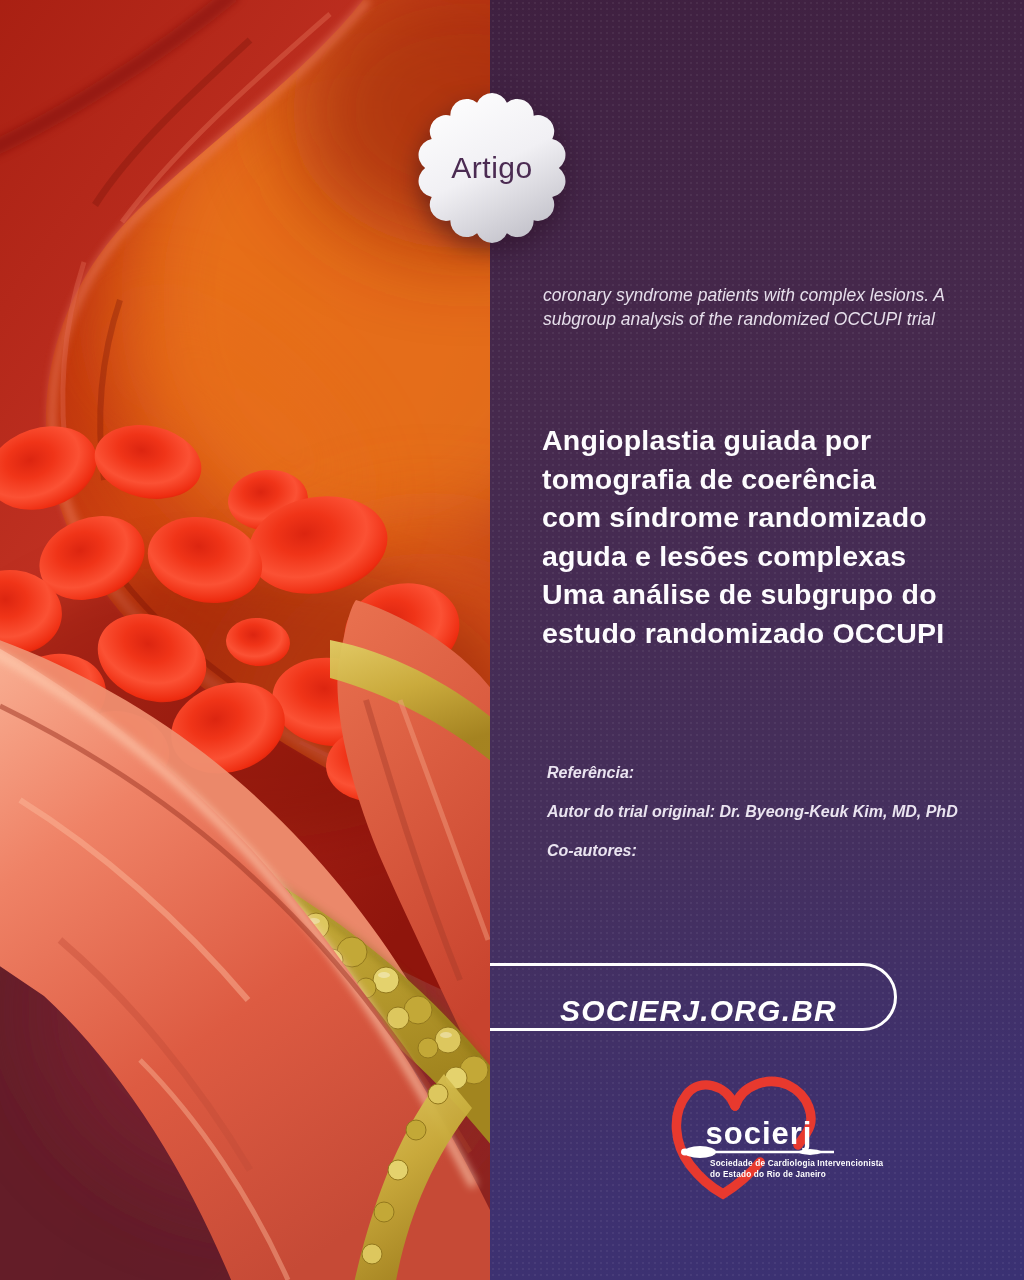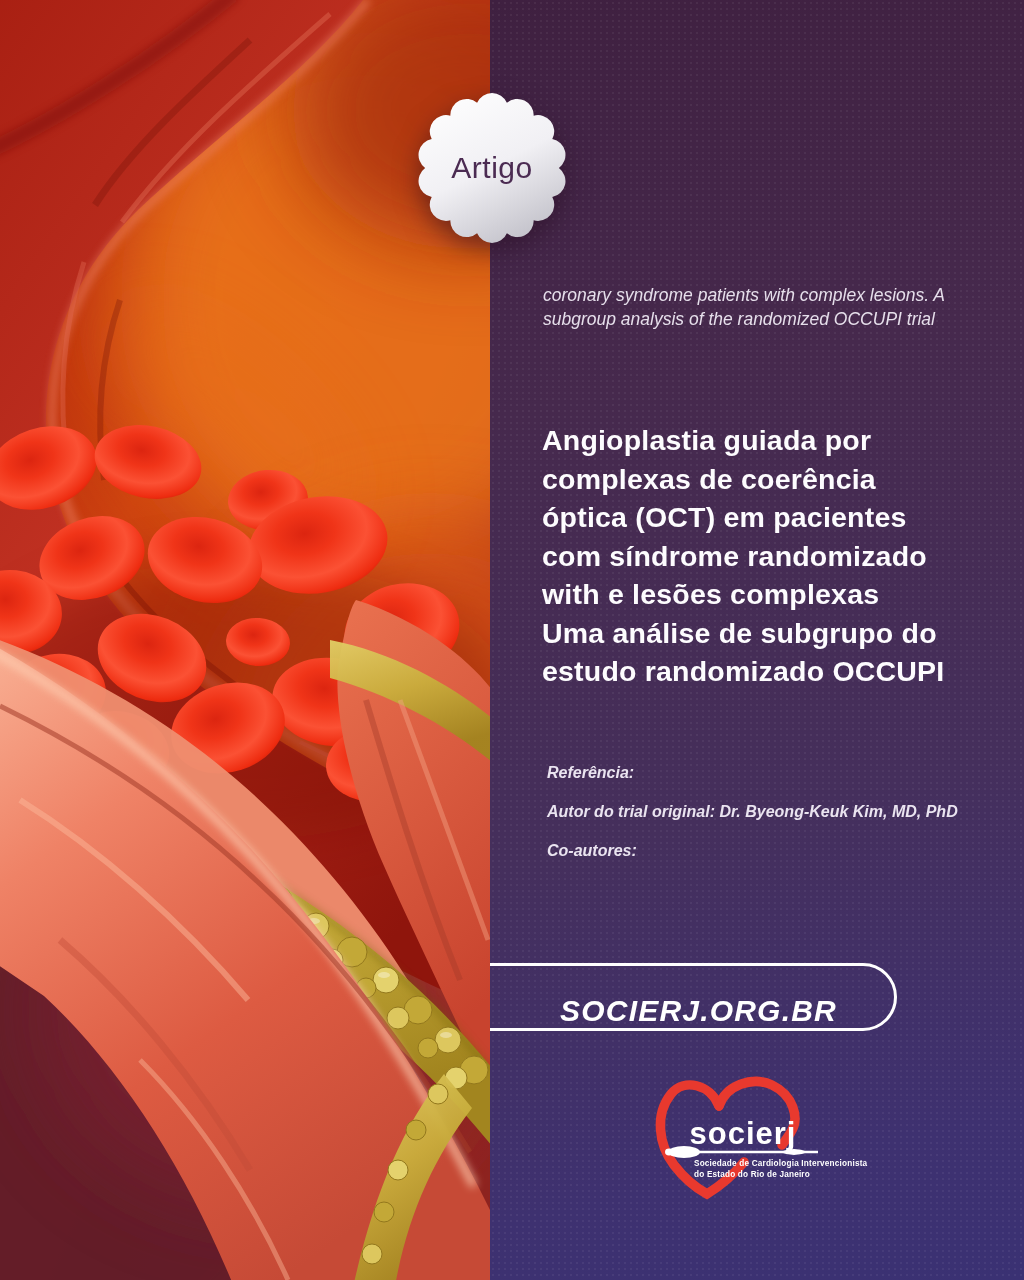--- a/index.html
+++ b/index.html
@@ -49,21 +49,21 @@
   .website-pill{
     position:absolute;left:-48px;top:963px;width:455px;height:68px;
     border:3px solid #ffffff;border-radius:40px;box-sizing:border-box;
     display:flex;align-items:center;justify-content:center;padding-left:58px;
     cursor:pointer;background:transparent;
   }
   .website-pill .url{
     font-size:30px;font-weight:bold;font-style:italic;letter-spacing:1.2px;color:#ffffff;margin-top:28px;
   }
   
-  .logo{position:absolute;left:132px;top:1068px;width:272px;height:150px;}
+  .logo{position:absolute;left:148px;top:1068px;width:272px;height:150px;}
   .logo svg{display:block;width:272px;height:150px;}
   .logo text{font-family:"Liberation Sans",sans-serif;}
   .logo .wordmark{font-size:31px;font-weight:bold;fill:#ffffff;letter-spacing:1px;}
   .logo .logo-sub{font-size:8.2px;font-weight:bold;fill:#ffffff;letter-spacing:.2px;}
 </style>
 </head>
 <body>
 
 <div class="poster">
 
@@ -232,24 +232,23 @@
   <div class="panel">
     <div class="dots"></div>
 
     <div class="subtitle-en">
       <div>coronary syndrome patients with complex lesions. A</div>
       <div>subgroup analysis of the randomized OCCUPI trial</div>
     </div>
 
     <div class="title-pt">
       <div>Angioplastia guiada por</div>
-      <div>complexas de coerência</div>
-      <div>óptica (OCT) em pacientes</div>
+      <div>tomografia de coerência</div>
       <div>com síndrome randomizado</div>
-      <div>with e lesões complexas</div>
+      <div>aguda e lesões complexas</div>
       <div>Uma análise de subgrupo do</div>
       <div>estudo randomizado OCCUPI</div>
     </div>
 
     <div class="reference">
       <p class="ref-item">Referência:</p>
       <p class="ref-item">Autor do trial original: Dr. Byeong-Keuk Kim, MD, PhD</p>
       <p class="ref-item">Co-autores:</p>
     </div>
 

